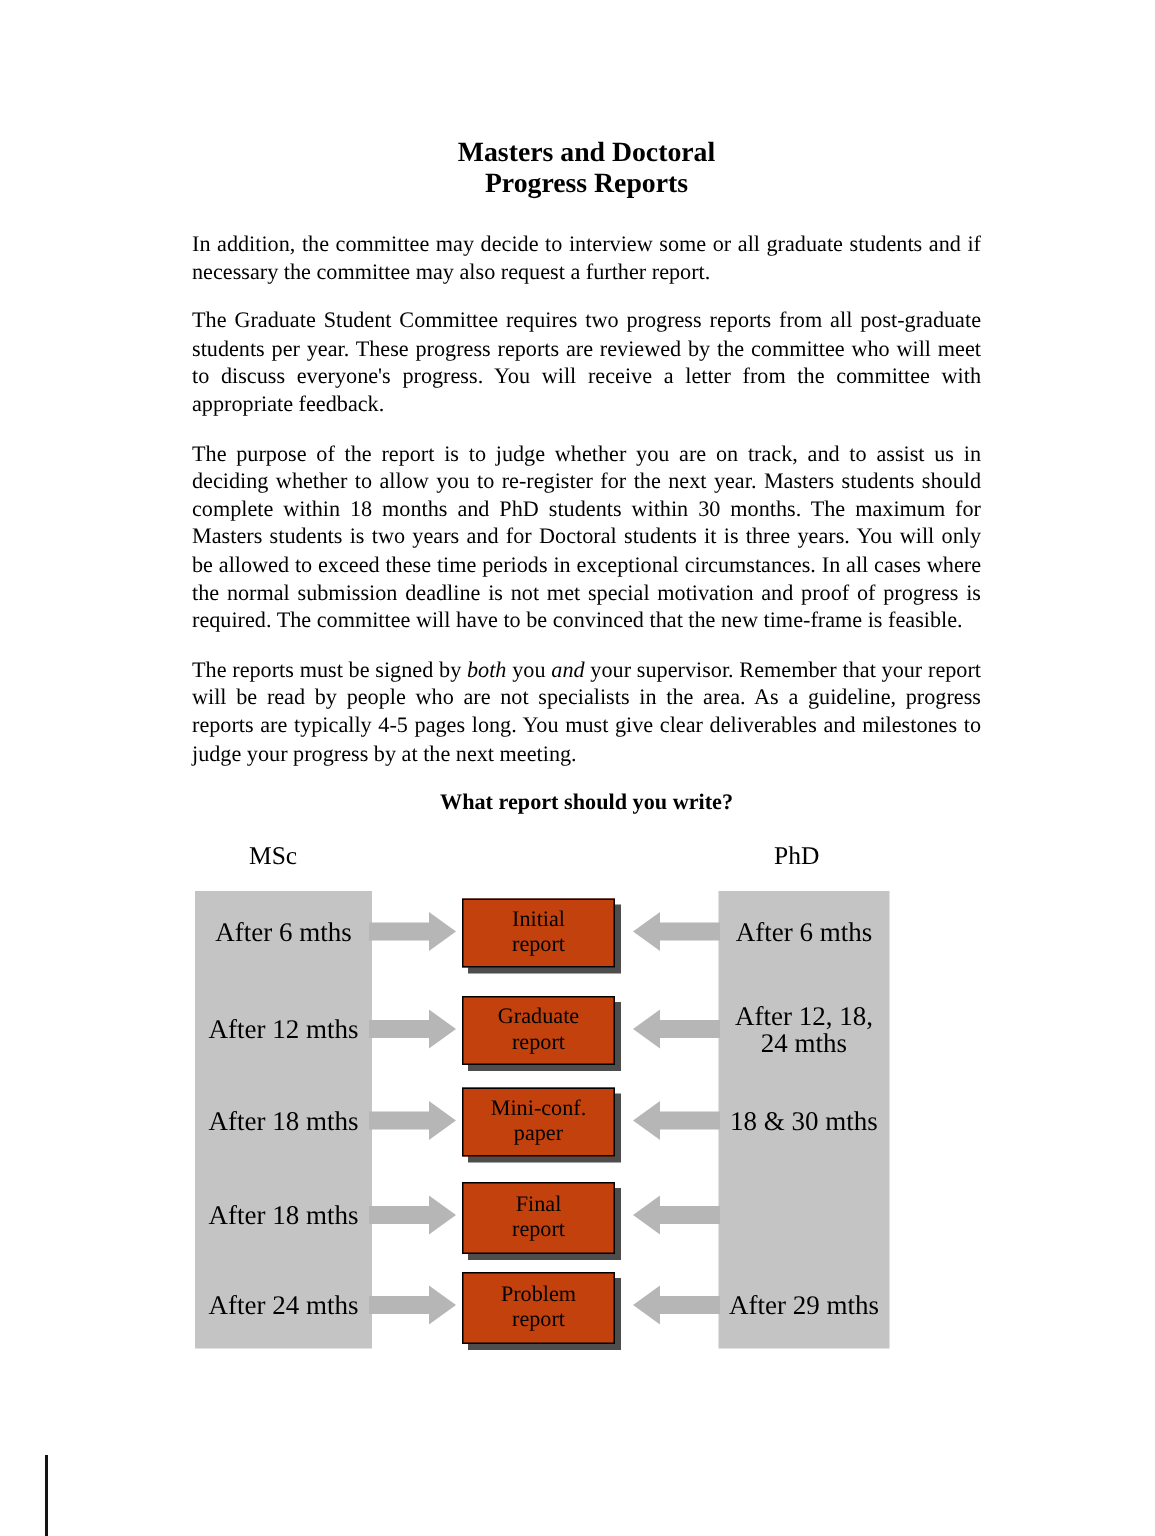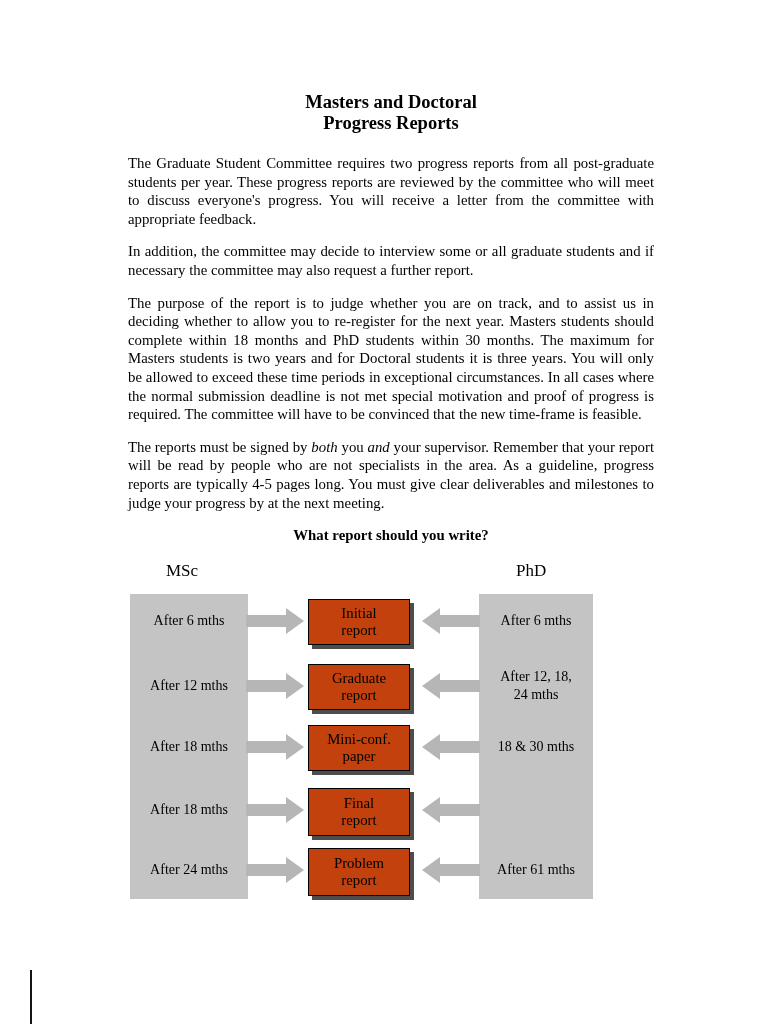--- a/index.html
+++ b/index.html
@@ -59,21 +59,21 @@
     top:33px;height:305px;
     background:var(--panel-gray);
   }
   .panel.left{left:2px;width:118px;}
   .panel.right{left:351px;width:114px;}
 
   .mlabel,.plabel{
     position:absolute;
     height:44px;
     display:flex;align-items:center;justify-content:center;
-    font-size:14px;line-height:18px;
+    font-size:18px;line-height:18px;
     text-align:center;
     white-space:pre-line;
     z-index:2;
   }
   .mlabel{left:2px;width:118px;}
   .plabel{left:351px;width:114px;}
 
   .rbox{
     position:absolute;
     left:180px;width:100px;height:44px;
@@ -117,23 +117,23 @@
     background:#141414;
   }
 </style>
 </head>
 <body>
 
 <div class="content">
 
   <h1><span>Masters and Doctoral</span><br><span>Progress Reports</span></h1>
 
+  <p>In addition, the committee may decide to interview some or all graduate students and if necessary the committee may also request a further report.</p>
+
   <p>The Graduate Student Committee requires two progress reports from all post-graduate students per year. These progress reports are reviewed by the committee who will meet to discuss everyone's progress. You will receive a letter from the committee with appropriate feedback.</p>
-
-  <p>In addition, the committee may decide to interview some or all graduate students and if necessary the committee may also request a further report.</p>
 
   <p>The purpose of the report is to judge whether you are on track, and to assist us in deciding whether to allow you to re-register for the next year. Masters students should complete within 18 months and PhD students within 30 months. The maximum for Masters students is two years and for Doctoral students it is three years. You will only be allowed to exceed these time periods in exceptional circumstances. In all cases where the normal submission deadline is not met special motivation and proof of progress is required. The committee will have to be convinced that the new time-frame is feasible.</p>
 
   <p><span>The reports must be signed by </span><em>both</em><span> you </span><em>and</em><span> your supervisor. Remember that your report will be read by people who are not specialists in the area. As a guideline, progress reports are typically 4-5 pages long. You must give clear deliverables and milestones to judge your progress by at the next meeting.</span></p>
 
   <p class="question">What report should you write?</p>
 
   <div class="diagram">
 
     <div class="col-header msc">MSc</div>
@@ -198,18 +198,18 @@
     <div class="arrow arrow-right" style="top:296px">
         <i class="body"></i>
         <i class="head"></i>
       </div>
     <div class="rbox" style="top:287px;height:46px">Problem
 report</div>
     <div class="arrow arrow-left" style="top:296px">
         <i class="head"></i>
         <i class="body"></i>
       </div>
-    <div class="plabel" style="top:287px">After 61 mths</div>
+    <div class="plabel" style="top:287px">After 29 mths</div>
 
   </div>
 </div>
 
 <div class="scan-line"></div>
 
 </body></html>

